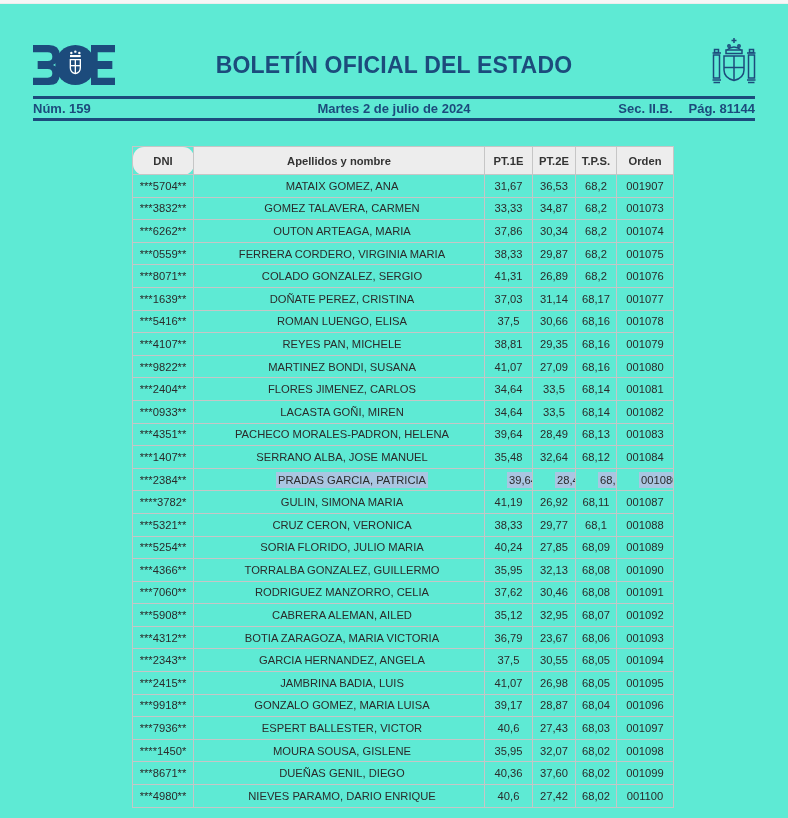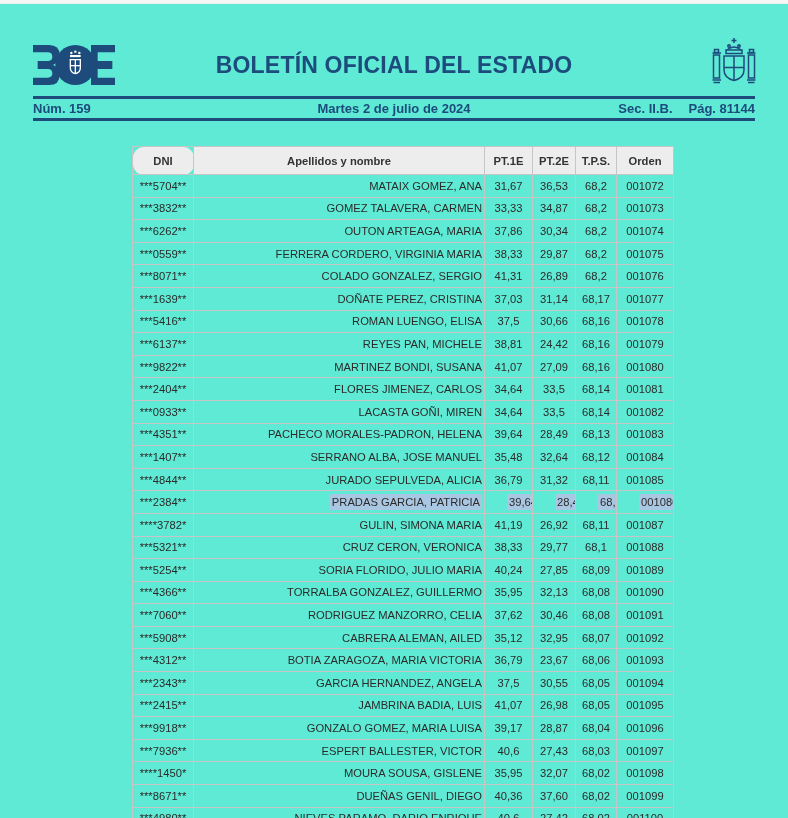--- a/index.html
+++ b/index.html
@@ -31,21 +31,21 @@
     position:absolute; left:132px; top:146px; width:525px;
     border-collapse:collapse; font-size:11.2px; color:#2b2b2b;
     table-layout:fixed;
   }
   .results th, .results td { border:1px solid #c6c6c6; overflow:hidden; white-space:nowrap; }
   .results thead th {
     background:#ededed; height:25px; font-weight:bold; text-align:center;
     font-size:11.2px; color:#333;
   }
   .results td { height:21.6px; text-align:center; padding:0 2px; }
-  .results td.col-name { text-align:right; padding-left:8px; }
+  .results td.col-name { text-align:center; padding-left:8px; }
   .col-dni   { width:58px;border-radius:11px; }
   .col-name  { width:288px; }
   .col-pt1e  { width:45px; }
   .col-pt2e  { width:40px; }
   .col-tps   { width:38px; }
   .col-orden { width:54px; }
   .sel { background:#a9c6e2; padding:2px 2px;margin-left:20px; }
 </style>
 </head>
 <body>
@@ -116,21 +116,21 @@
           <th class="col-orden">Orden</th>
         </tr>
     </thead>
     <tbody>
         <tr>
           <td class="col-dni"><span>***5704**</span></td>
           <td class="col-name"><span>MATAIX GOMEZ, ANA</span></td>
           <td class="col-pt1e"><span>31,67</span></td>
           <td class="col-pt2e"><span>36,53</span></td>
           <td class="col-tps"><span>68,2</span></td>
-          <td class="col-orden"><span>001072</span></td>
+          <td class="col-orden"><span>001907</span></td>
         </tr>
         <tr>
           <td class="col-dni"><span>***3832**</span></td>
           <td class="col-name"><span>GOMEZ TALAVERA, CARMEN</span></td>
           <td class="col-pt1e"><span>33,33</span></td>
           <td class="col-pt2e"><span>34,87</span></td>
           <td class="col-tps"><span>68,2</span></td>
           <td class="col-orden"><span>001073</span></td>
         </tr>
         <tr>
@@ -167,24 +167,24 @@
         </tr>
         <tr>
           <td class="col-dni"><span>***5416**</span></td>
           <td class="col-name"><span>ROMAN LUENGO, ELISA</span></td>
           <td class="col-pt1e"><span>37,5</span></td>
           <td class="col-pt2e"><span>30,66</span></td>
           <td class="col-tps"><span>68,16</span></td>
           <td class="col-orden"><span>001078</span></td>
         </tr>
         <tr>
-          <td class="col-dni"><span>***6137**</span></td>
+          <td class="col-dni"><span>***4107**</span></td>
           <td class="col-name"><span>REYES PAN, MICHELE</span></td>
           <td class="col-pt1e"><span>38,81</span></td>
-          <td class="col-pt2e"><span>24,42</span></td>
+          <td class="col-pt2e"><span>29,35</span></td>
           <td class="col-tps"><span>68,16</span></td>
           <td class="col-orden"><span>001079</span></td>
         </tr>
         <tr>
           <td class="col-dni"><span>***9822**</span></td>
           <td class="col-name"><span>MARTINEZ BONDI, SUSANA</span></td>
           <td class="col-pt1e"><span>41,07</span></td>
           <td class="col-pt2e"><span>27,09</span></td>
           <td class="col-tps"><span>68,16</span></td>
           <td class="col-orden"><span>001080</span></td>
@@ -215,28 +215,20 @@
         </tr>
         <tr>
           <td class="col-dni"><span>***1407**</span></td>
           <td class="col-name"><span>SERRANO ALBA, JOSE MANUEL</span></td>
           <td class="col-pt1e"><span>35,48</span></td>
           <td class="col-pt2e"><span>32,64</span></td>
           <td class="col-tps"><span>68,12</span></td>
           <td class="col-orden"><span>001084</span></td>
         </tr>
         <tr>
-          <td class="col-dni"><span>***4844**</span></td>
-          <td class="col-name"><span>JURADO SEPULVEDA, ALICIA</span></td>
-          <td class="col-pt1e"><span>36,79</span></td>
-          <td class="col-pt2e"><span>31,32</span></td>
-          <td class="col-tps"><span>68,11</span></td>
-          <td class="col-orden"><span>001085</span></td>
-        </tr>
-        <tr>
           <td class="col-dni"><span>***2384**</span></td>
           <td class="col-name"><span class="sel">PRADAS GARCIA, PATRICIA</span></td>
           <td class="col-pt1e"><span class="sel">39,64</span></td>
           <td class="col-pt2e"><span class="sel">28,47</span></td>
           <td class="col-tps"><span class="sel">68,11</span></td>
           <td class="col-orden"><span class="sel">001086</span></td>
         </tr>
         <tr>
           <td class="col-dni"><span>****3782*</span></td>
           <td class="col-name"><span>GULIN, SIMONA MARIA</span></td>

